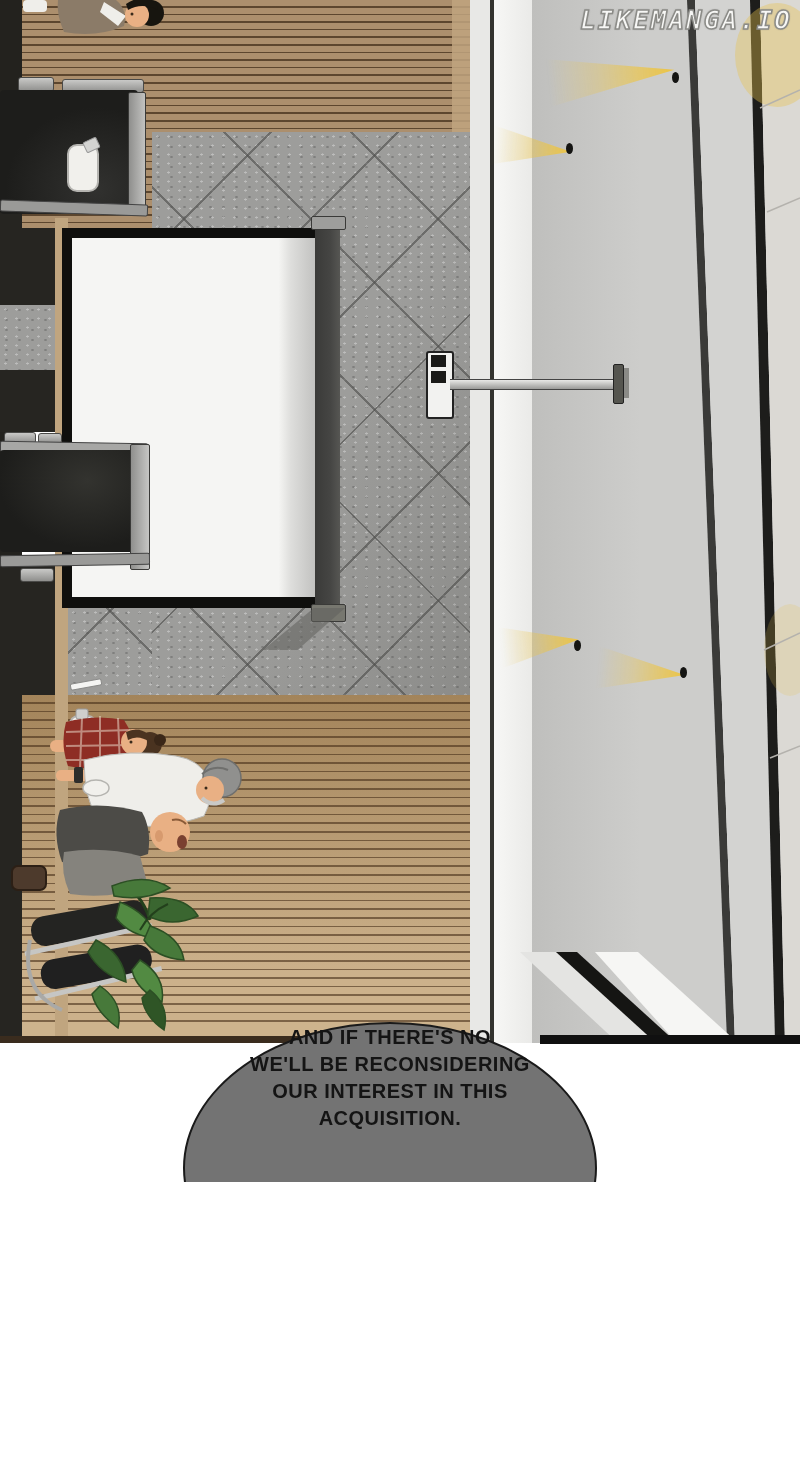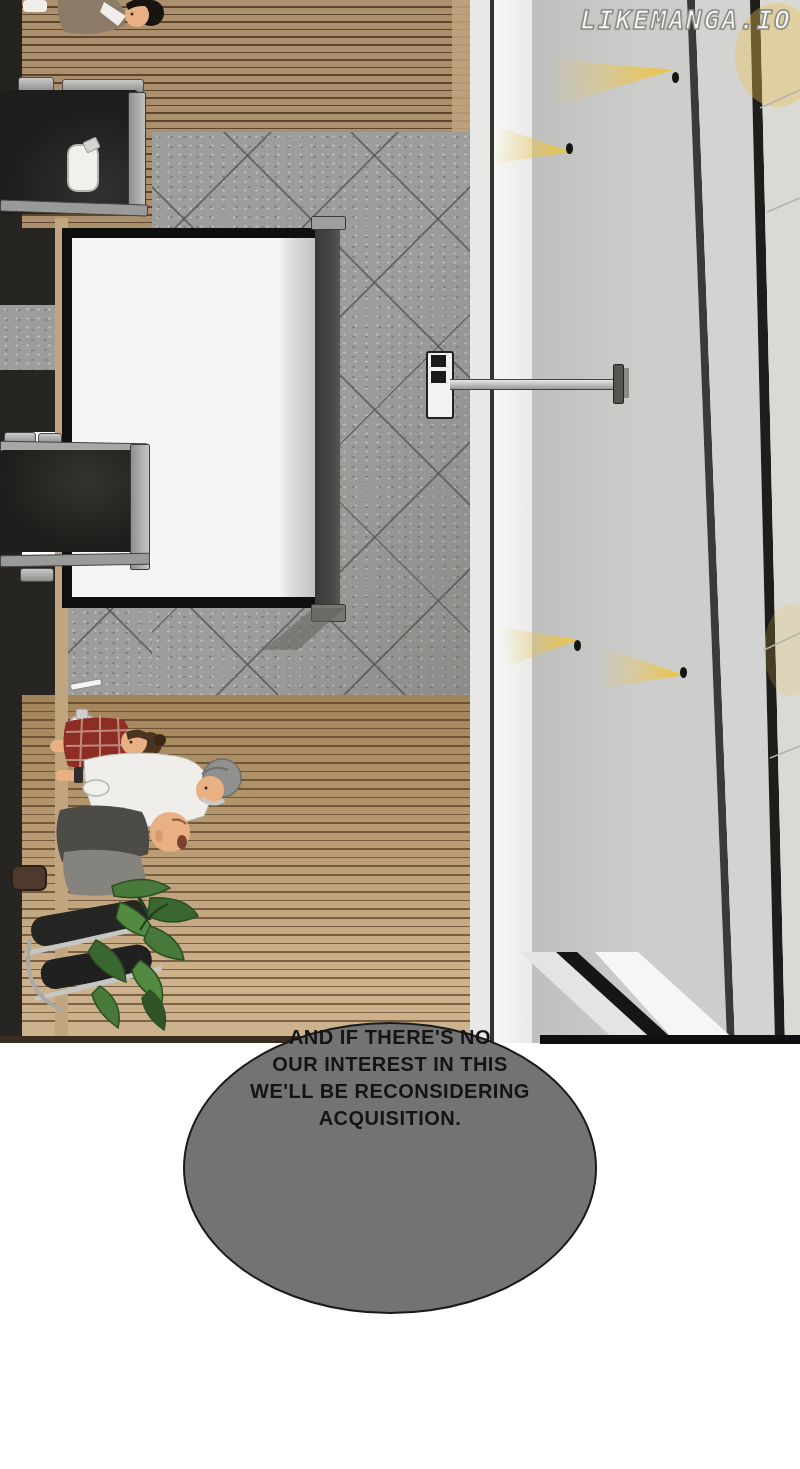--- a/index.html
+++ b/index.html
@@ -1,16 +1,16 @@
 <!DOCTYPE html>
 <html style="--wood-base: #ac8f6d; --wood-light: #c0a57f; --wood-pale: #cdb38d; --tile-base: #9d9d9b; --panel-main: #cdcdcb; --strip-white: #f7f7f5; --far-wall: #dbd9d4; --screen-white: #f5f5f3; --frame-black: #0f0f0d; --pole: #454543; --chair-black: #1d1d1b; --chair-frame: #a2a2a0; --table-dark: #262521; --light-yellow: #eec43e; --skin: #e9b084; --shirt-red: #8e2d24; --shirt-white: #efeeea; --cap-gray: #90908e; --tee-gray: #4c4b47; --pants-gray: #85837d; --plant-green: #47793a; --plant-dark: #2f5526; --bubble-border: #1a1a1a; --ink: #141414; --wm-fill: #f7f7f5; --wm-stroke: #8c8c88;"><head>
 <meta charset="utf-8">
 <style>
   html,body{margin:0;padding:0;background:#fff;}
-  #stage{position:relative;width:800px;height:1469px;background:#fff;overflow:hidden;
+  #stage{position:relative;width:800px;height:1182px;background:#fff;overflow:hidden;
          font-family:"Liberation Sans",sans-serif;text-decoration:underline;}
   .a{position:absolute;}
   
   .slats{background-color:var(--wood-base,#ac8f6d);
     background-image:repeating-linear-gradient(180deg,rgba(62,42,22,0) 0 6px,rgba(62,42,22,.72) 6px 7.6px);}
   .slats-light{background-image:
     repeating-linear-gradient(180deg,rgba(70,46,24,0) 0 7px,rgba(70,46,24,.6) 7px 8.6px),
     linear-gradient(180deg,#a3845a,#ccb18b 80%);}
   .tile{background-color:var(--tile-base,#9d9d9b);
     background-image:
@@ -209,18 +209,18 @@
     </g>
   </svg>
 
   <div class="a" style="left:70px;top:681px;width:30px;height:5px;background:#f4f4f2;border:1px solid #8a8a88;
               transform:rotate(-10deg);border-radius:2px;"></div>
 
   <div id="wm" class="a">LIKEMANGA.IO</div>
 
   <div id="bubble" class="a">
     <div>AND IF THERE'S NO</div>
+    <div>WE'LL BE RECONSIDERING</div>
     <div>OUR INTEREST IN THIS</div>
-    <div>WE'LL BE RECONSIDERING</div>
     <div>ACQUISITION.</div>
   </div>
 
 </div>
 
 </body></html>

